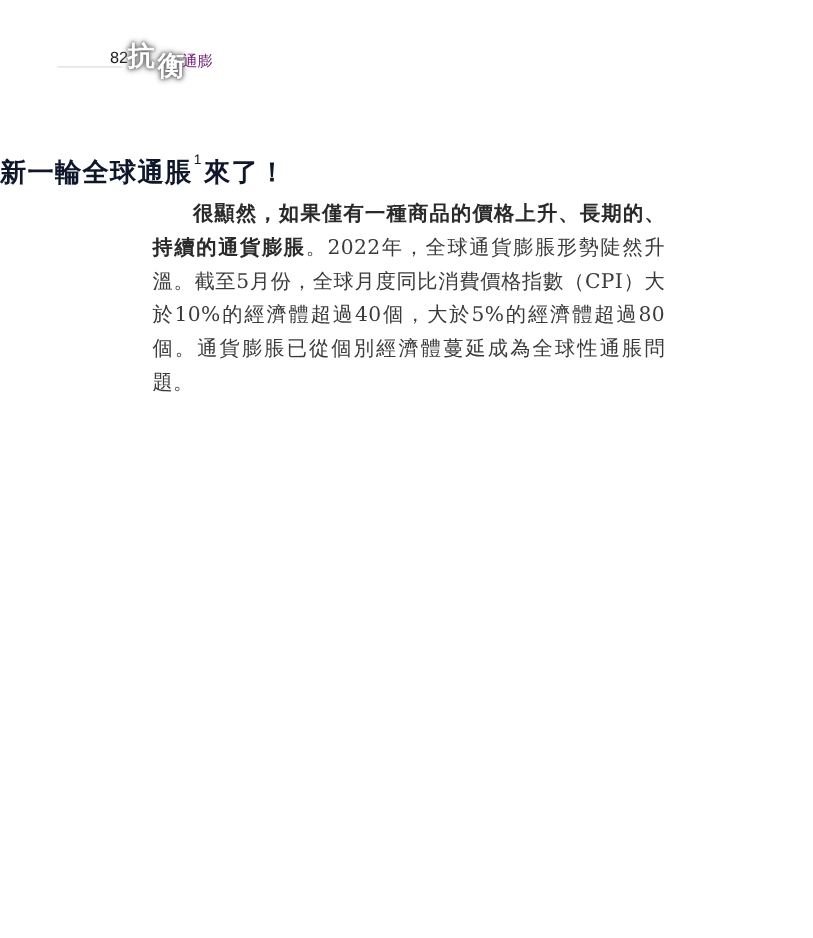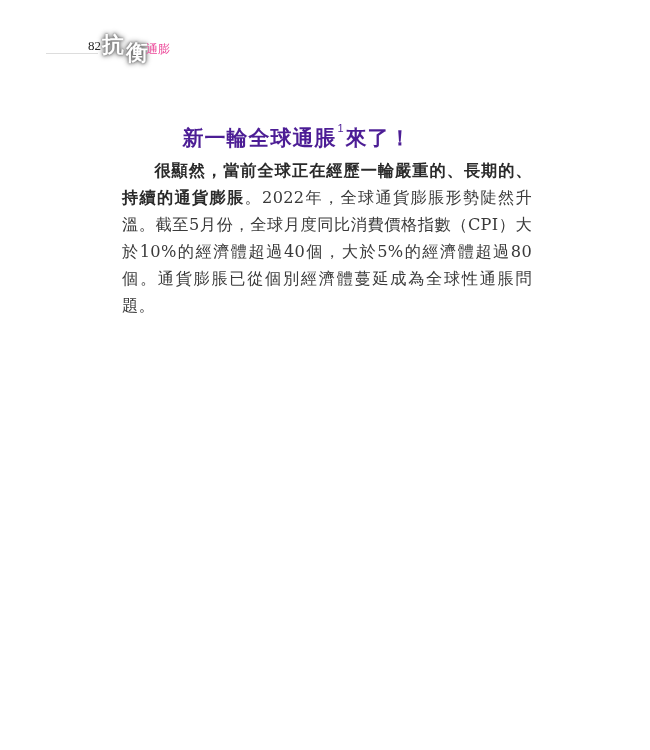--- a/index.html
+++ b/index.html
@@ -1,29 +1,29 @@
 <!DOCTYPE html>
 <html><head>
 <meta charset="utf-8">
 <style>
   html, body { margin:0; padding:0; background:#ffffff; }
   body { width:650px; height:750px; position:relative; overflow:hidden;
          font-family:"DejaVu Serif", "Liberation Serif", serif; color:#333; }
   .header { position:absolute; left:0; top:30px; width:650px; height:40px; }
   .header-rule { position:absolute; left:46px; top:23px; width:52px; height:1px; background:#ddd; }
-  .page-num { position:absolute; left:88px; top:8px; font-family:Liberation Serif, serif;
+  .page-num { position:absolute; left:88px; top:8px; font-family:Liberation Sans, sans-serif;
               font-size:13px; color:#222; }
   .book-title-big { position:absolute; top:0px; font-family:"DejaVu Serif", serif; font-weight:bold;
               font-size:22px; color:#fff; text-shadow:0 0 4px #666, 0 0 6px #888, 0 0 2px #555; }
   .bt1 { left:102px; }
   .bt2 { left:126px; top:8px; }
   .book-title-small { position:absolute; left:146px; top:11px; font-family:"DejaVu Sans", sans-serif;
-              font-size:12px; color:#ec4899; }
-  .chapter-title { position:absolute; left:0; top:110px; width:594px; text-align:center;
-              font-family:"DejaVu Serif", serif; font-weight:bold; font-size:21px; color:#4c1d95;
+              font-size:12px; color:#701a75; }
+  .chapter-title { position:absolute; left:0; top:110px; width:594px; text-align:left;
+              font-family:"DejaVu Serif", serif; font-weight:bold; font-size:21px; color:#0f172a;
               letter-spacing:1px; }
   .chapter-title sup { font-family:"Liberation Sans", sans-serif; font-weight:normal; font-size:11px;
               vertical-align:top; position:relative; top:-2px; margin:0 1px; }
   .body-text { position:absolute; left:122px; top:157px; width:410px; }
   .para { margin:0; font-size:16.2px; line-height:27px; text-indent:2em; color:#3a3a3a;
           text-align:justify; letter-spacing:0.3px; }
   .para b { color:#2a2a2a; }
 </style>
 </head>
 <body>
@@ -34,14 +34,14 @@
   <span class="book-title-big bt1">抗</span>
   <span class="book-title-big bt2">衡</span>
   <span class="book-title-small">通膨</span>
 </div>
 
 <h1 class="chapter-title">
   <span>新一輪全球通脹</span><sup>1</sup><span>來了！</span>
 </h1>
 
 <div class="body-text">
-  <p class="para"><b>很顯然，當前全球正在經歷一輪嚴重的、長期的、持續的通貨膨脹</b><span>。2022年，全球通貨膨脹形勢陡然升溫。截至5月份，全球月度同比消費價格指數（CPI）大於10%的經濟體超過40個，大於5%的經濟體超過80個。通貨膨脹已從個別經濟體蔓延成為全球性通脹問題。</span></p>
+  <p class="para"><b>很顯然，如果僅有一種商品的價格上升、長期的、持續的通貨膨脹</b><span>。2022年，全球通貨膨脹形勢陡然升溫。截至5月份，全球月度同比消費價格指數（CPI）大於10%的經濟體超過40個，大於5%的經濟體超過80個。通貨膨脹已從個別經濟體蔓延成為全球性通脹問題。</span></p>
 </div>
 
 </body></html>

